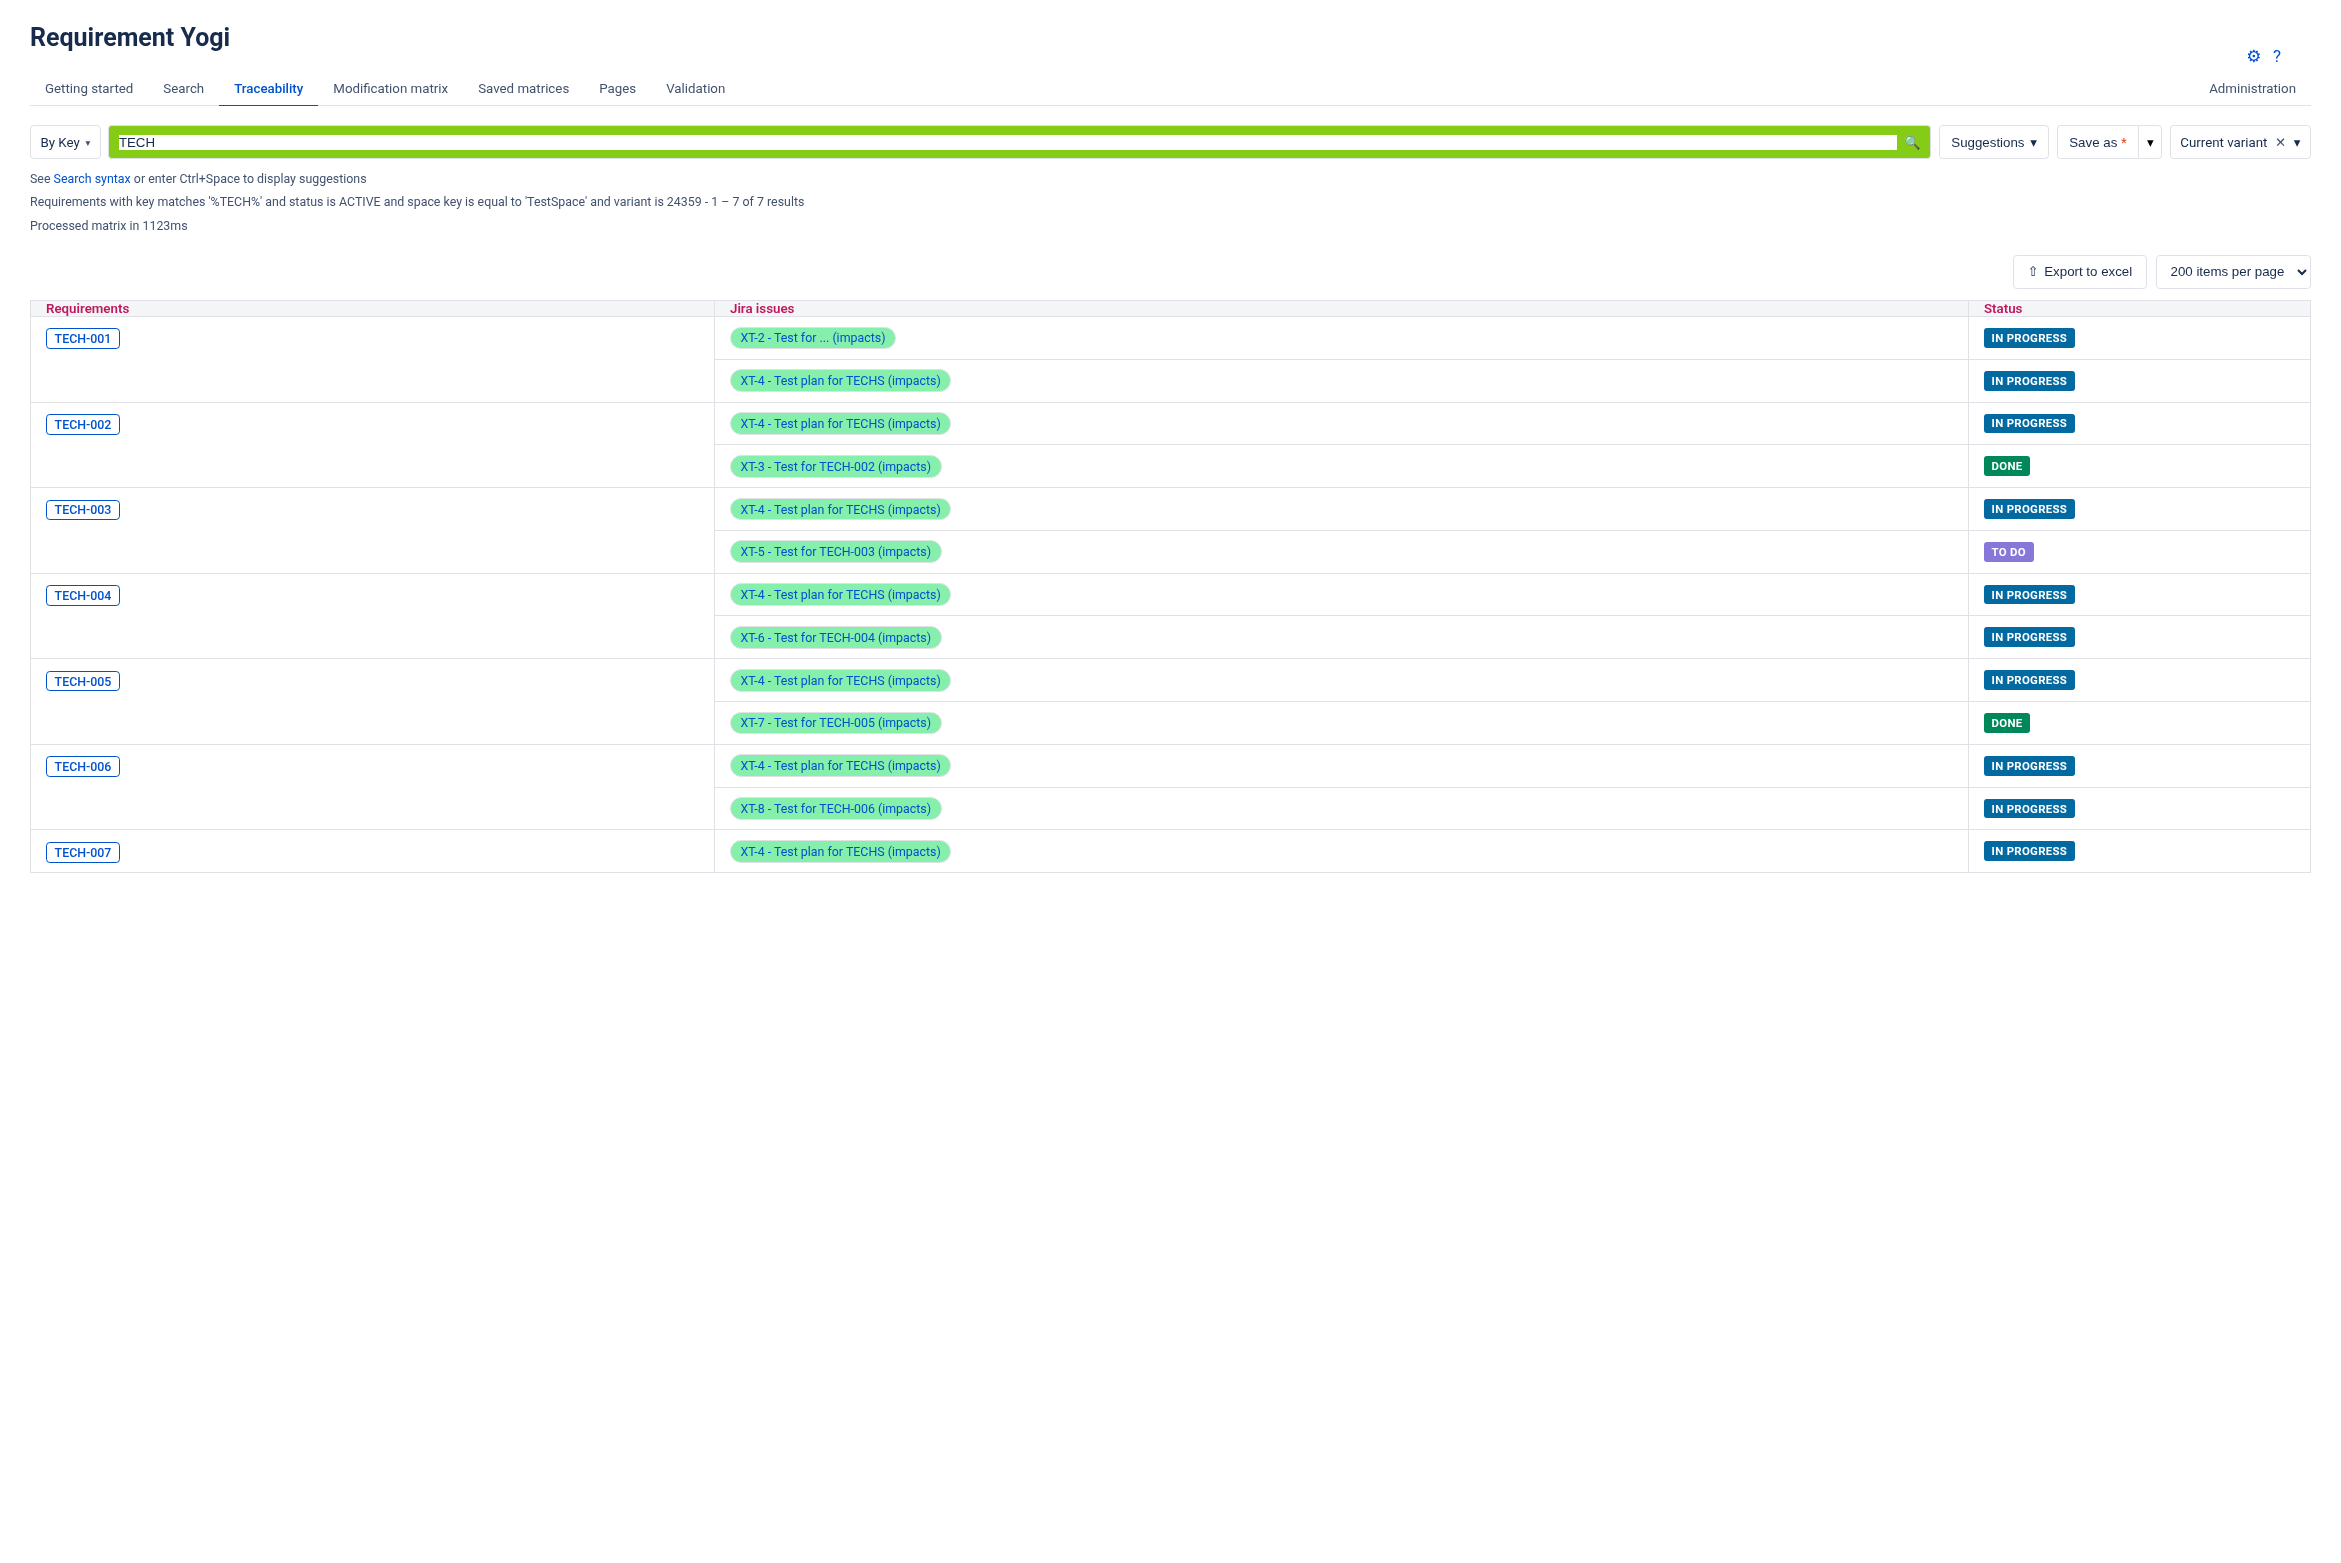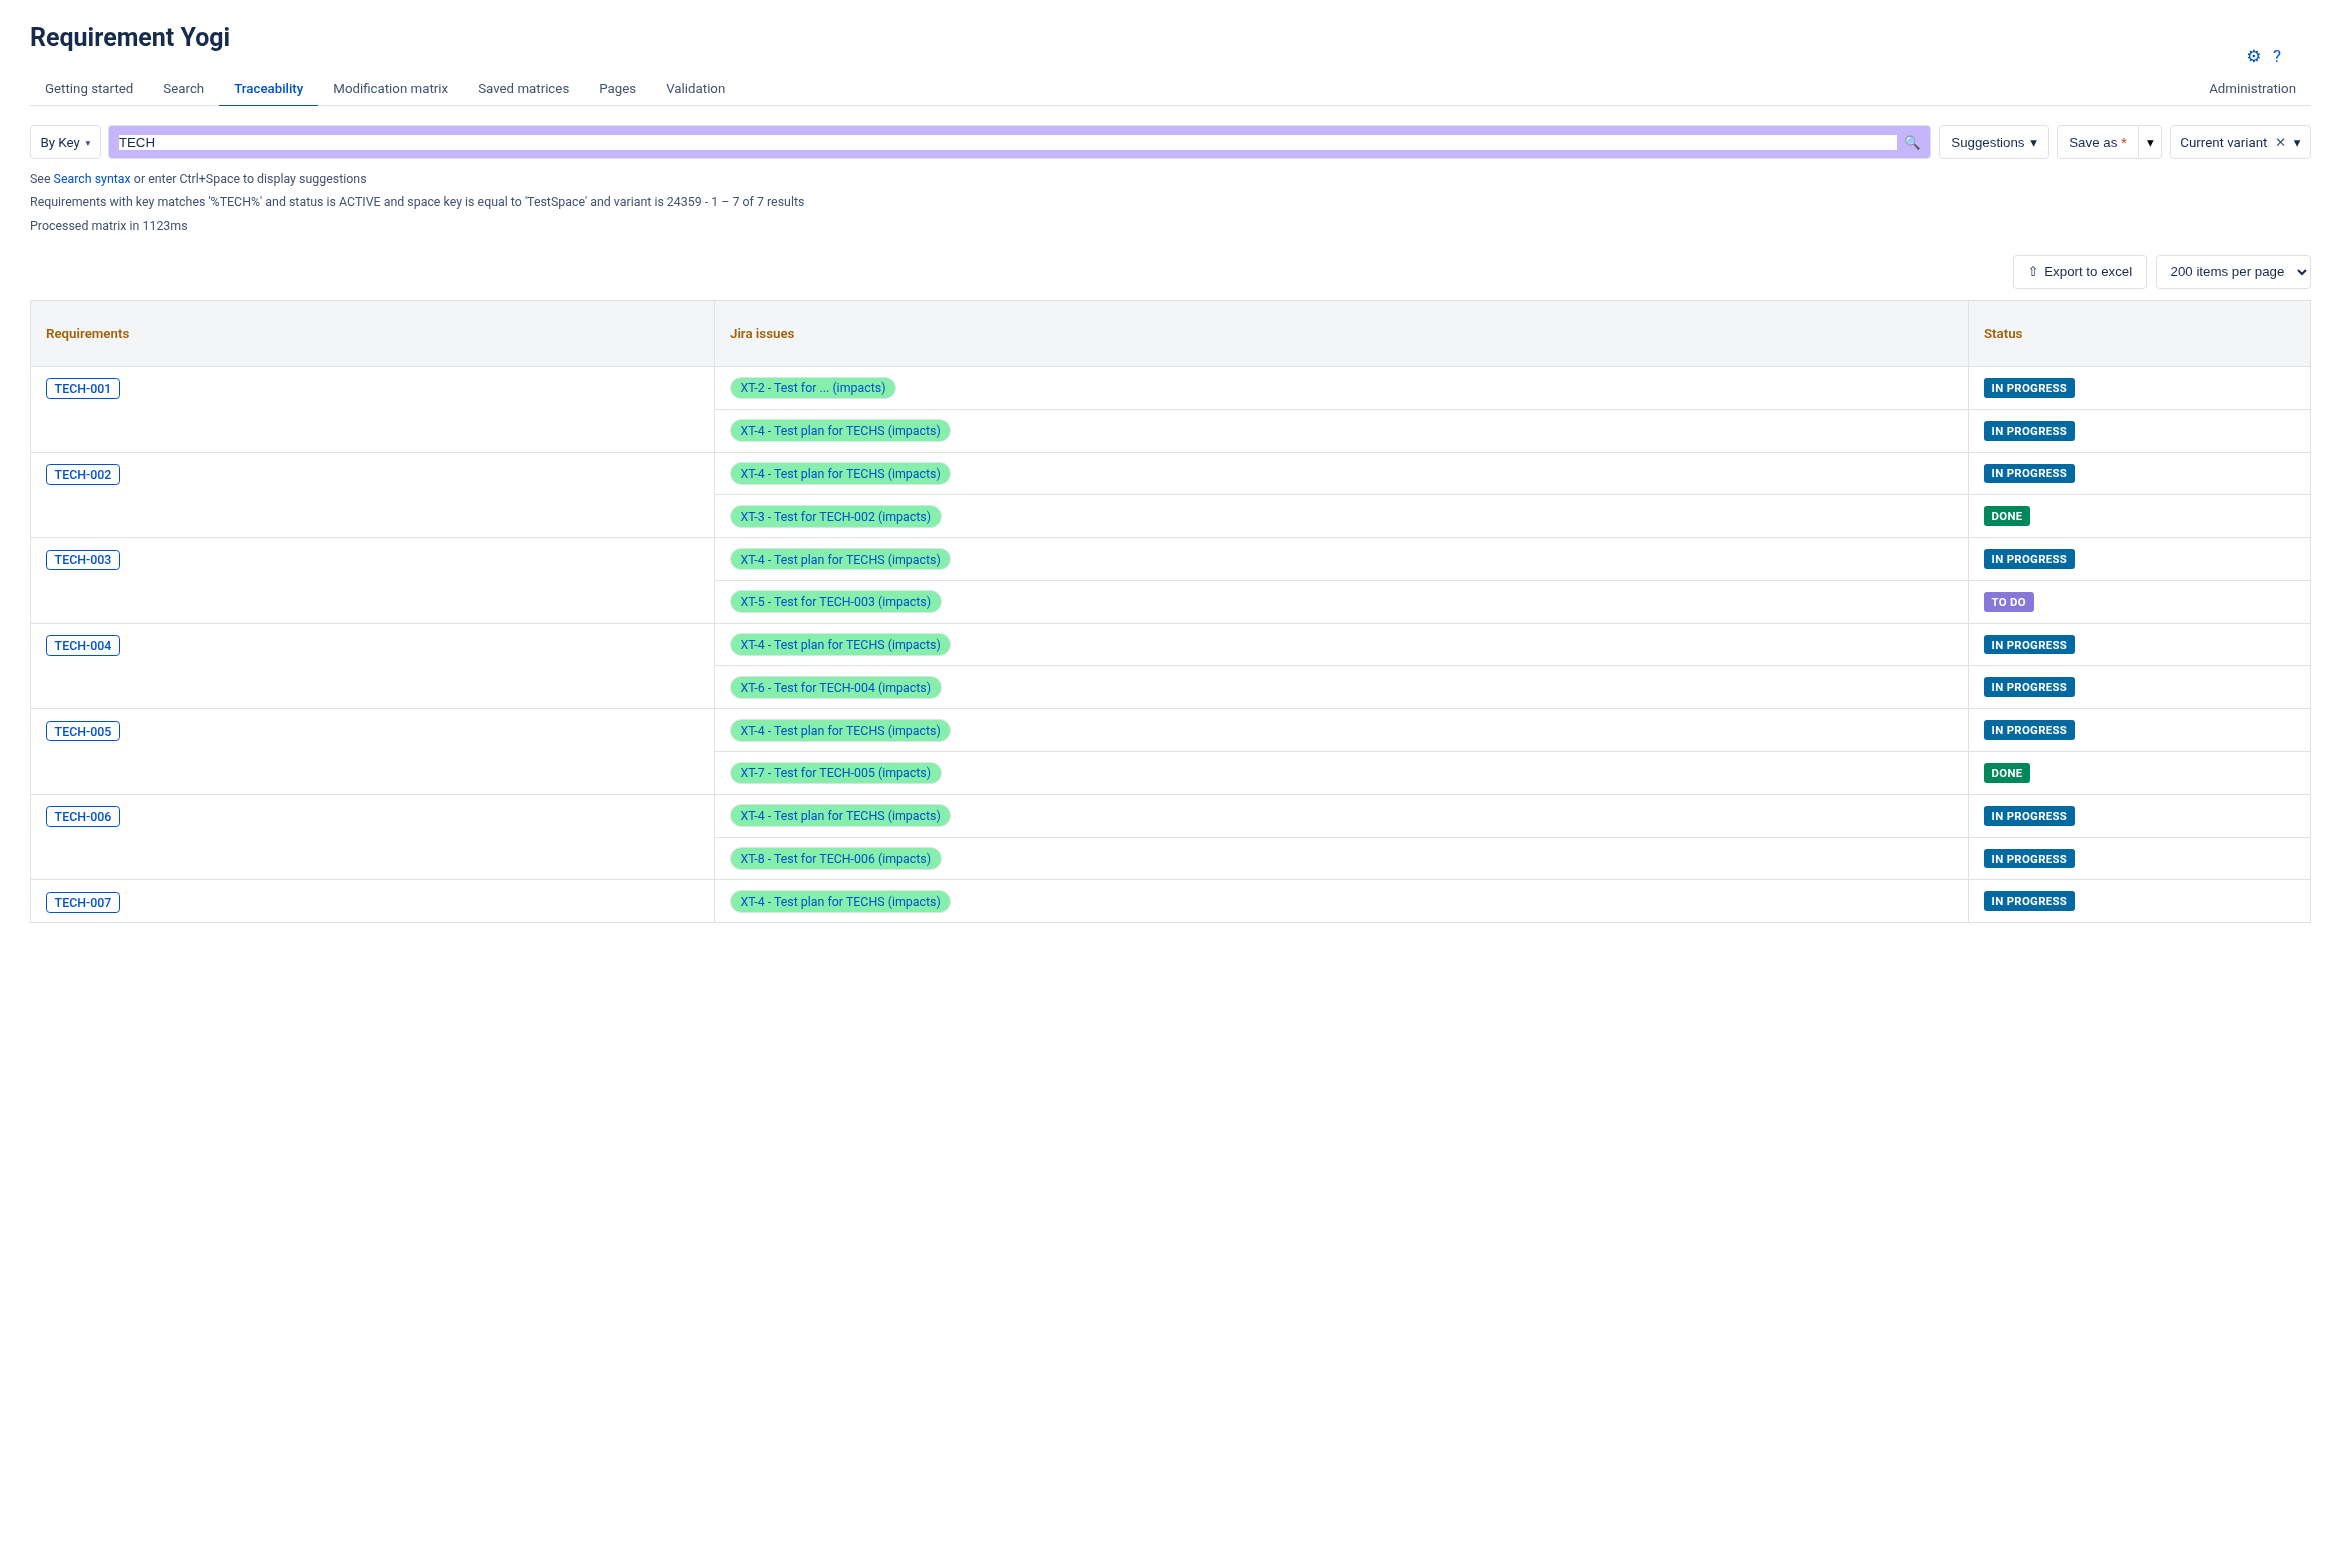--- a/index.html
+++ b/index.html
@@ -80,21 +80,21 @@
     .search-input-wrapper {
       display: flex;
       align-items: center;
       border: 1px solid #dfe1e6;
       border-radius: 3.8px;
       padding: 5.7px 9.5px;
       flex: 1;
       min-width: 285px;
       height: 34px;
       gap: 7.6px;
-      background: #c4b5fd;
+      background: #84cc16;
     }
     .search-input-wrapper input {
       border: none;
       outline: none;
       font-size: 13.3px;
       flex: 1;
       color: #172b4d;
     }
     .search-icon { color: #42526e; font-size: 13.3px; }
     .btn-suggestions {
@@ -197,24 +197,24 @@
     }
     table {
       width: 100%;
       border-collapse: collapse;
       border: 1px solid #dfe1e6;
       border-radius: 3.8px;
     }
     thead th {
       background: #f4f5f7;
       text-align: left;
-      padding: 25px 15px;
+      padding: 0 15px;
       font-size: 13.3px;
       font-weight: 600;
-      color: #a16207;
+      color: #be185d;
       border-bottom: 1px solid #dfe1e6;
     }
     thead th:not(:last-child) {
       border-right: 1px solid #dfe1e6;
     }
     tbody tr td {
       padding: 9.5px 15px;
       border-bottom: 1px solid #dfe1e6;
       vertical-align: middle;
       font-size: 13.3px;

